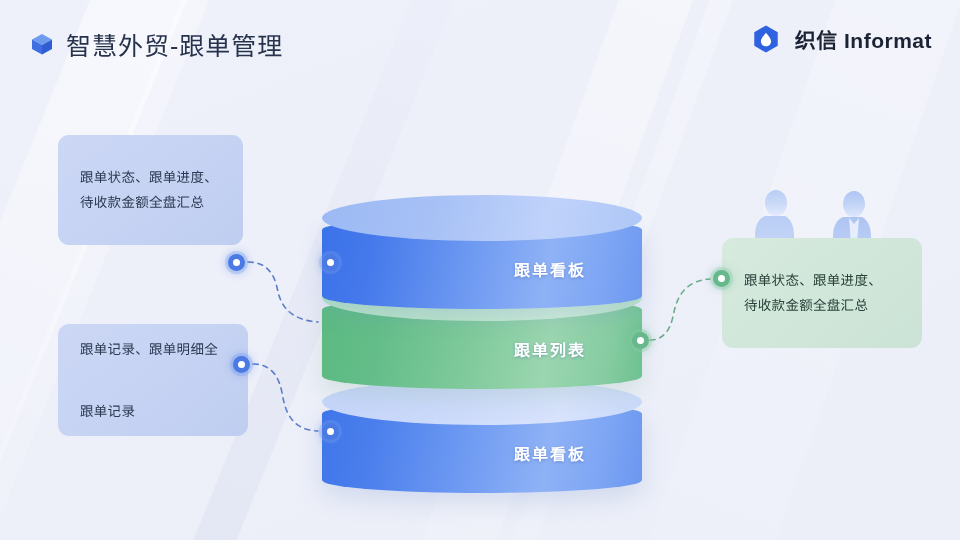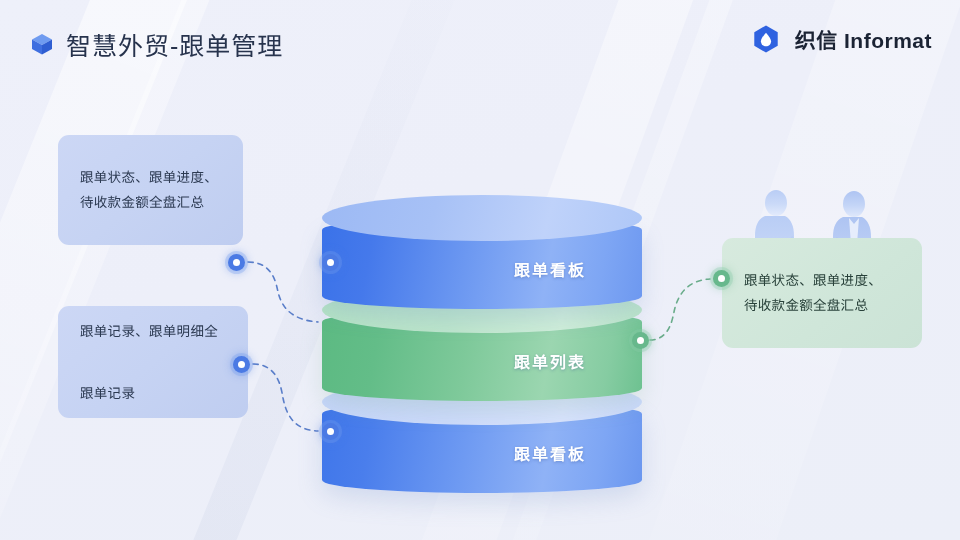--- a/index.html
+++ b/index.html
@@ -128,21 +128,21 @@
     margin: 0;
     font-size: 13.5px;
     line-height: 25px;
     color: #2c3a52;
     white-space: nowrap;
     letter-spacing: .3px;
   }
   .card-green p { color: #28413a; }
 
   #card-left-1 { left: 58px; top: 135px; width: 185px; height: 110px; }
-  #card-left-2 { left: 58px; top: 306px; width: 190px; height: 112px; gap: 37px; }
+  #card-left-2 { left: 58px; top: 324px; width: 190px; height: 112px; gap: 37px; }
   #card-right-1 { left: 722px; top: 238px; width: 200px; height: 110px; }
 
   
   .dot {
     position: absolute;
     width: 17px; height: 17px;
     border-radius: 50%;
     box-sizing: border-box;
     display: flex;
     align-items: center;
@@ -221,21 +221,21 @@
     background: linear-gradient(100deg,
         #3f76ea 0%, #4a7eec 16%, #6e9af2 45%, #8fb2f6 70%, #7ea6f4 86%, #6a96ef 100%);
     box-shadow: 0 10px 24px rgba(110,140,200,0.22);
   }
   #cyl-bottom .cyl-top {
     background: linear-gradient(100deg, #c5d5fa 0%, #ccdafb 40%, #d8e3fd 75%, #c9d8fa 100%);
   }
   #cyl-bottom .cyl-label { top: 62px; }
 
   
-  #cyl-middle { top: 191px; height: 118px; text-decoration: underline; }
+  #cyl-middle { top: 179px; height: 118px; text-decoration: underline; }
   #cyl-middle .cyl-body {
     height: 92px;
     background: linear-gradient(100deg,
         #5cba82 0%, #63bd88 18%, #7ec99a 45%, #9bd6b0 70%, #86cca2 88%, #6dc190 100%);
     box-shadow: 0 10px 22px rgba(120,170,140,0.20);
   }
   #cyl-middle .cyl-top {
     background: linear-gradient(100deg, #b4e2c4 0%, #bce5cb 40%, #cfeed9 75%, #b9e3c8 100%);
   }
   #cyl-middle .cyl-label { top: 62px; }

